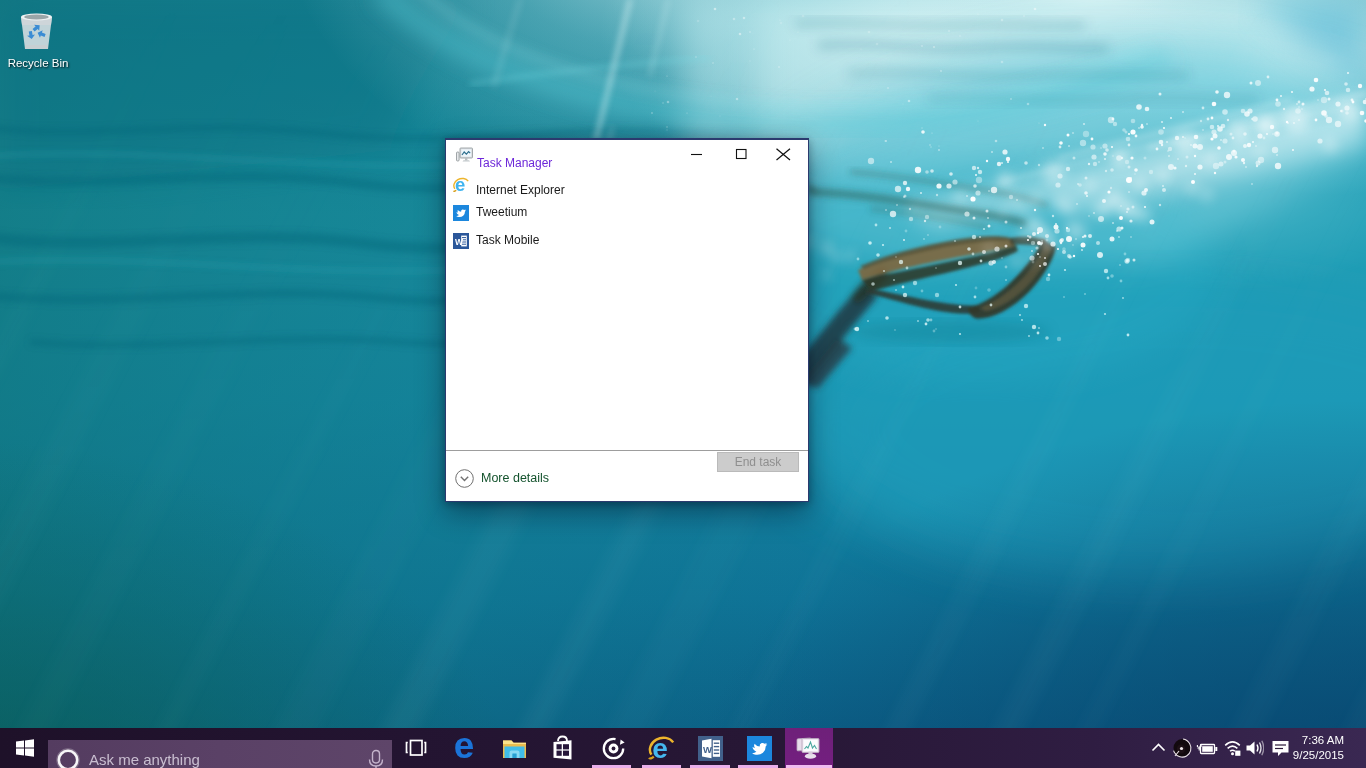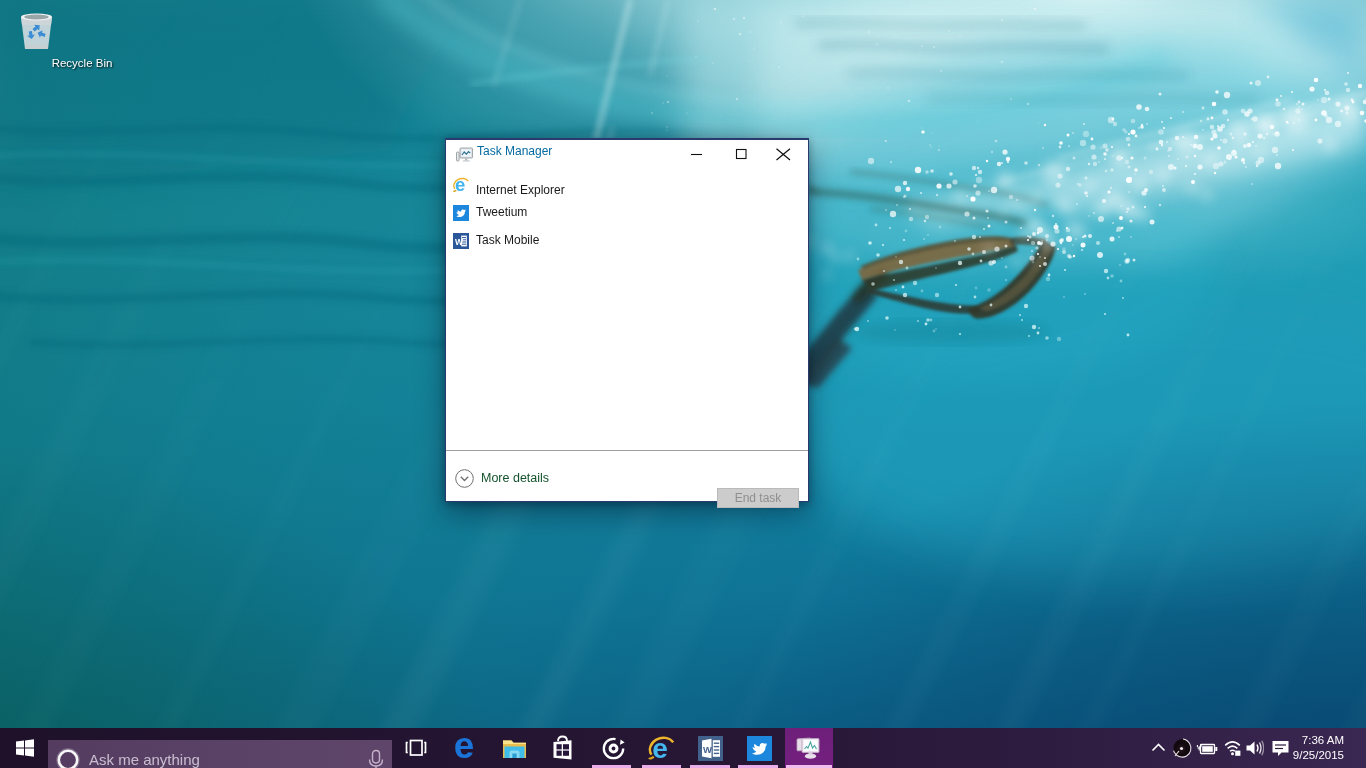--- a/index.html
+++ b/index.html
@@ -749,38 +749,38 @@
   <ellipse cx="21.5" cy="8" rx="15.5" ry="3.4" fill="#eef2f3"></ellipse>
   <ellipse cx="21.5" cy="8" rx="12.3" ry="2.4" fill="#9aa5a8"></ellipse>
   <path d="M10 40 L33 40 L32.5 36 L10.5 36 Z" fill="#c8cfd2" fill-opacity="0.9"></path>
   <g fill="#3b8cd4">
     <path d="M18 18 l4 -4 4 4 -2.4 0 0 4 -3.2 0 0 -4 Z" transform="rotate(50 21 18)"></path>
     <path d="M14 26 l4 -4 4 4 -2.4 0 0 4 -3.2 0 0 -4 Z" transform="rotate(170 17 26)"></path>
     <path d="M23 26 l4 -4 4 4 -2.4 0 0 4 -3.2 0 0 -4 Z" transform="rotate(-70 26 26)"></path>
   </g>
 </svg>
 <div class="abs" style="left:0;top:57px;width:76px;text-align:center;color:#fff;
-  font-size:11.5px;text-shadow:1px 1px 2px rgba(0,0,0,0.9);padding-left:44px;">Recycle Bin</div>
+  font-size:11.5px;text-shadow:1px 1px 2px rgba(0,0,0,0.9);">Recycle Bin</div>
 </div>
 
 <div id="tmwin" class="abs" style="left:445px;top:138px;width:362px;height:361px;
   background:#fff;border:1px solid #2b3a6e;border-top-width:2px;
   box-shadow:0 10px 26px rgba(0,10,30,0.42), 0 2px 8px rgba(0,10,30,0.3);">
 
   <div class="abs" style="left:10px;top:7px;width:17px;height:17px;">
     <svg width="17" height="17" viewBox="0 0 17 17">
       <rect x="0.5" y="5" width="2.6" height="9" rx="1" fill="#e8eaec" stroke="#8a9094" stroke-width="0.8"></rect>
       <rect x="4" y="1" width="12.5" height="10" rx="0.8" fill="#d9dde0" stroke="#9aa0a4" stroke-width="0.9"></rect>
       <rect x="5.3" y="2.3" width="9.9" height="7.4" fill="#eef6fb"></rect>
       <polyline points="6,8 8.2,5 10.4,7.2 12.6,4.6 14.2,6.2" fill="none" stroke="#2e6f8e" stroke-width="1.2"></polyline>
       <rect x="9" y="11" width="2.4" height="2.5" fill="#b9bfc2"></rect>
       <path d="M6.5 14.5 L14 14.5 L13 13.2 L7.5 13.2 Z" fill="#c2c8cb"></path>
     </svg>
   </div>
-  <div class="abs" style="left:31px;top:4px;font-size:12px;color:#0369a1;">Task Manager</div>
+  <div class="abs" style="left:31px;top:16px;font-size:12px;color:#6d28d9;">Task Manager</div>
 
   <svg class="abs" style="left:245px;top:6px" width="112" height="16" viewBox="0 0 112 16">
     <line x1="0" y1="8.5" x2="11" y2="8.5" stroke="#111" stroke-width="1.1"></line>
     <rect x="45.5" y="3.5" width="9.5" height="9" fill="none" stroke="#111" stroke-width="1.1"></rect>
     <line x1="85.5" y1="2.8" x2="99" y2="14" stroke="#111" stroke-width="1.2"></line>
     <line x1="99" y1="2.8" x2="85.5" y2="14" stroke="#111" stroke-width="1.2"></line>
   </svg>
 
   <div class="abs" style="left:7px;top:31px;width:348px;">
     <div style="height:28px;position:relative;">
@@ -813,21 +813,21 @@
       <div class="abs" style="left:23px;top:6px;font-size:12px;color:#1a1a1a;">Task Mobile</div>
     </div>
   </div>
 
   <div class="abs" style="left:0;top:310px;width:362px;height:1px;background:#9d9d9d;"></div>
   <svg class="abs" style="left:9px;top:329px" width="19" height="19" viewBox="0 0 19 19">
     <circle cx="9.5" cy="9.5" r="8.8" fill="none" stroke="#707070" stroke-width="1"></circle>
     <polyline points="5.8,7.8 9.5,11.5 13.2,7.8" fill="none" stroke="#707070" stroke-width="1.4"></polyline>
   </svg>
   <div class="abs" style="left:35px;top:331px;font-size:12.5px;color:#14532d;">More details</div>
-  <div class="abs" style="left:271px;top:348px;width:80px;height:18px;background:#cccccc;
+  <div class="abs" style="left:271px;top:312px;width:80px;height:18px;background:#cccccc;
     border:1px solid #bababa;color:#8f8f8f;font-size:12px;text-align:center;line-height:18px;">End task</div>
 </div>
 
 <div id="bar" class="abs" style="left:0;top:728px;width:1366px;height:40px;
   background:linear-gradient(90deg,#1e1129 0,#231431 30%,#271735 55%,#2f1d42 80%,#3a2852 100%);">
 
   <svg class="abs" style="left:16px;top:11px" width="18" height="18" viewBox="0 0 18 18">
     <g fill="#fff">
       <polygon points="0,2.6 8,1.5 8,8.5 0,8.5"></polygon>
       <polygon points="9,1.4 18,0.2 18,8.5 9,8.5"></polygon>

